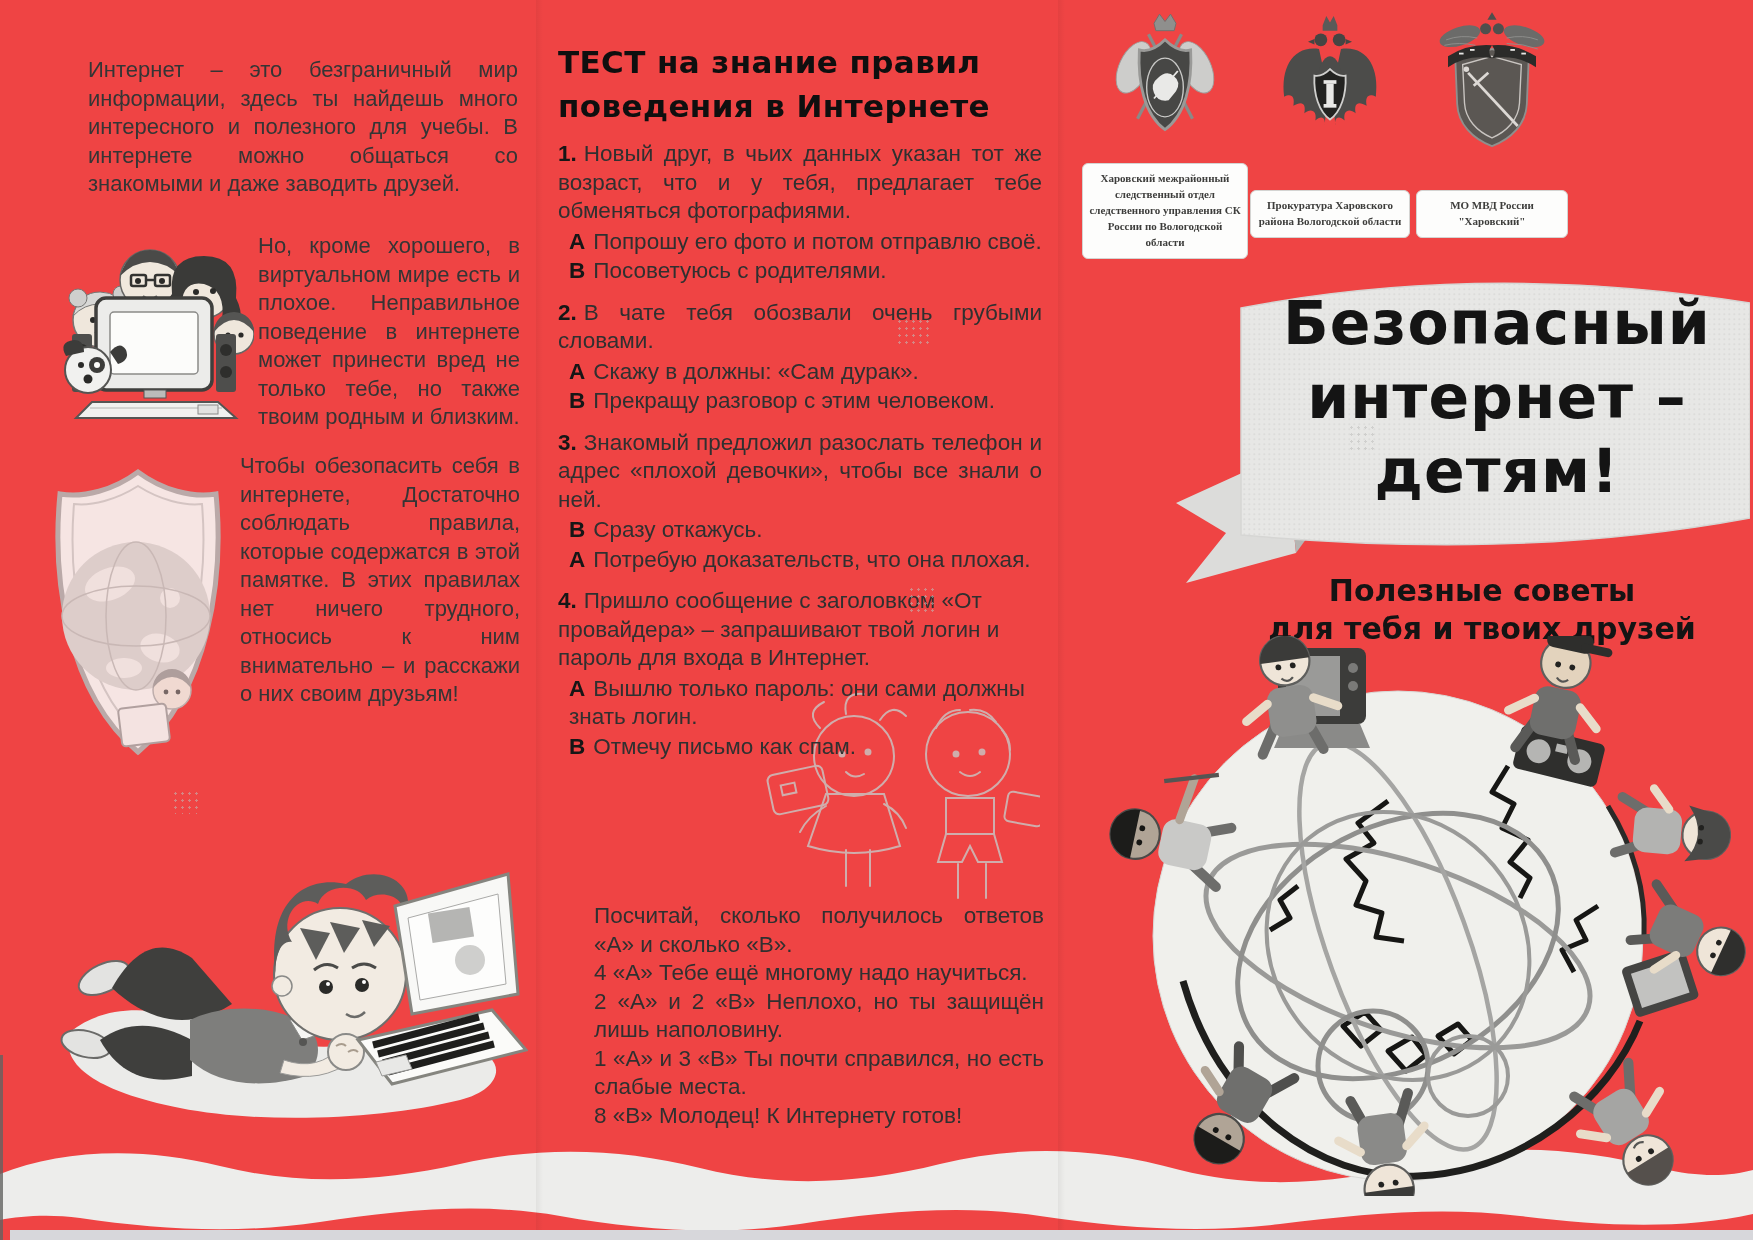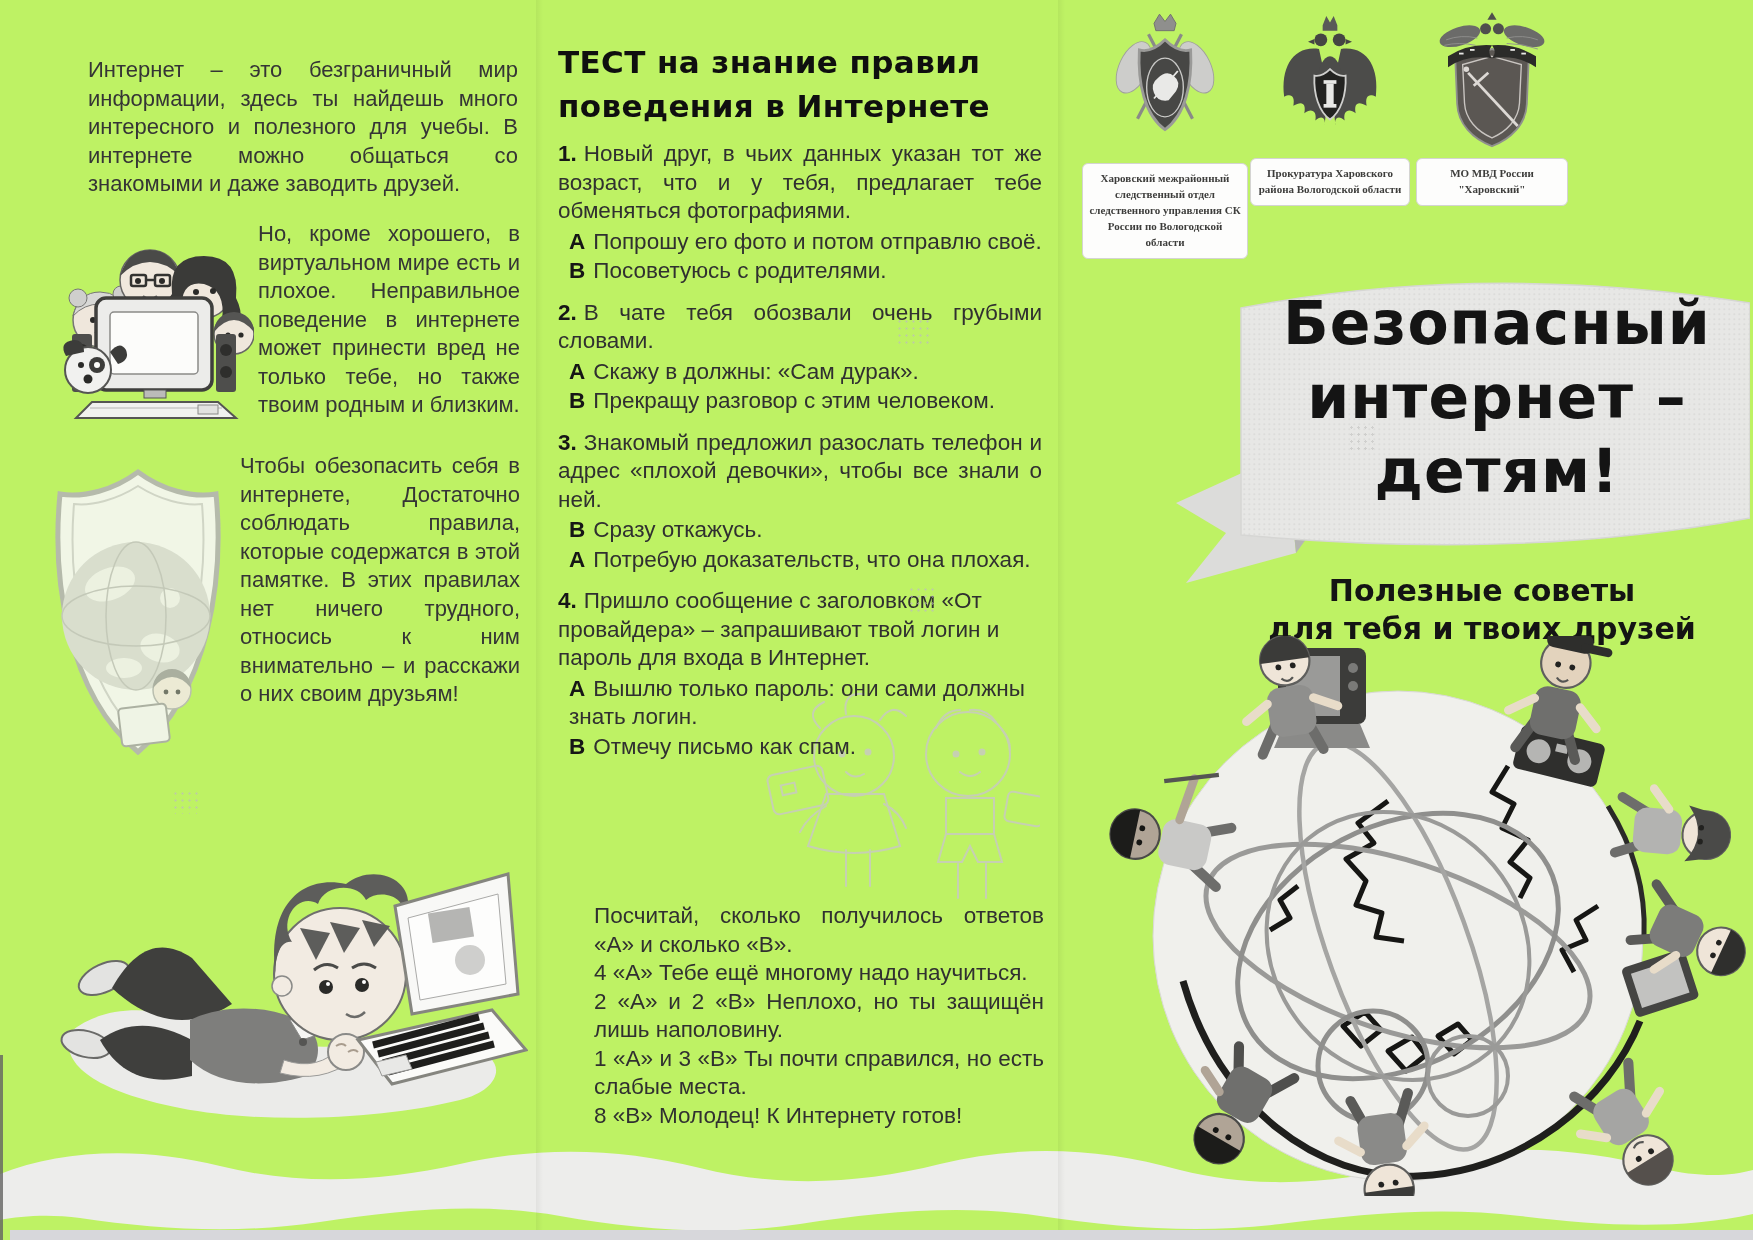--- a/index.html
+++ b/index.html
@@ -1,16 +1,16 @@
 <!DOCTYPE html>
 <html><head>
 <meta charset="utf-8">
 <style>
   html,body{margin:0;padding:0;background:#e9e9e7;}
-  .page{position:relative;width:1753px;height:1240px;background:#bef264;overflow:hidden;
+  .page{position:relative;width:1753px;height:1240px;background:#ef4444;overflow:hidden;
         font-family:"Liberation Sans",sans-serif;color:#2e2e2e;}
   .abs{position:absolute;}
   .para{position:absolute;margin:0;font-size:22px;line-height:28.5px;text-align:justify;color:#353535;}
   
   .test-title{position:absolute;left:558px;top:40px;width:482px;text-align:left;
         font-family:"DejaVu Sans",sans-serif;font-weight:bold;font-size:31px;line-height:44px;
         color:#0f0f0f;letter-spacing:.4px;}
   .questions{position:absolute;left:558px;top:140px;width:484px;font-size:22.5px;line-height:28.5px;color:#303030;}
   .q{text-align:justify;margin:13px 0 2px 0;}
   .q.first{margin-top:0;}
@@ -19,21 +19,21 @@
   .ans{margin:1px 0 1px 11px;text-align:left;}
   .al{font-weight:bold;margin-right:8px;color:#161616;}
   .scoring{position:absolute;left:558px;top:902px;width:486px;font-size:22.5px;line-height:28.5px;color:#303030;}
   .scoring .line{text-align:justify;margin-left:36px;}
   
   .emblem-group{position:absolute;top:6px;}
   .emblem-group svg{display:block;margin:0 auto;}
   .emb-caption{border:1px solid #d4d4d2;border-radius:6px;background:#fdfdfc;margin-top:5px;
         padding:7px 4px;font-family:"Liberation Serif",serif;font-weight:bold;font-size:11px;
         line-height:1.45;text-align:center;color:#3d3d3b;}
-  .emb-caption.short{margin-top:0;}
+  .emb-caption.short{margin-top:32px;}
   .banner-text{position:absolute;left:1262px;top:286px;width:470px;text-align:center;
         font-family:"DejaVu Sans",sans-serif;font-weight:bold;font-size:60px;line-height:74px;
         color:#141414;letter-spacing:1px;}
   .subtitle{position:absolute;left:1208px;top:572px;width:548px;text-align:center;
         font-family:"DejaVu Sans",sans-serif;font-weight:bold;font-size:30px;line-height:38px;color:#141414;}
   .fold{position:absolute;top:0;width:7px;height:1240px;
         background:linear-gradient(90deg,rgba(0,0,0,0.05),rgba(0,0,0,0));}
   .dots{position:absolute;background-image:radial-gradient(#bdbdbb 1.1px,rgba(0,0,0,0) 1.3px);
         background-size:7px 7px;opacity:.55;}
   .bottom-strip{position:absolute;left:10px;top:1230px;width:1743px;height:10px;background:#d7d7db;}
@@ -120,21 +120,21 @@
     <circle cx="45" cy="163" r="8" fill="#3c3c3a"></circle>
     <circle cx="29" cy="163" r="3" fill="#2a2a28"></circle>
       <circle cx="45" cy="163" r="3" fill="#fdfdfb"></circle>
     <circle cx="36" cy="177" r="4.5" fill="#2a2a28"></circle>
     <rect x="92" y="188" width="22" height="8" fill="#bbbbb9" stroke="#555553"></rect>
     <path d="M40,200 h126 l18,16 H24 Z" fill="#f1f1ef" stroke="#555553" stroke-width="2"></path>
     <line x1="38" y1="206" x2="170" y2="206" stroke="#c9c9c7" stroke-width="1.5"></line>
     <rect x="146" y="203" width="20" height="9" fill="#e2e2e0" stroke="#8a8a88"></rect>
   </svg>
 
-  <p class="para" style="left:258px;top:220px;width:262px;">Но, кроме хорошего, в виртуальном мире есть и плохое. Неправильное поведение в интернете может принести вред не только тебе, но также твоим родным и близким.</p>
+  <p class="para" style="left:258px;top:232px;width:262px;">Но, кроме хорошего, в виртуальном мире есть и плохое. Неправильное поведение в интернете может принести вред не только тебе, но также твоим родным и близким.</p>
 
   <svg class="abs" style="left:48px;top:466px;" width="180" height="294" viewBox="0 0 180 294">
     <g opacity="0.9">
       <path d="M90,6 C66,24 36,32 12,28 C4,110 18,226 90,286 C162,226 176,110 168,28 C144,32 114,24 90,6 Z" fill="#f7f7f5" stroke="#b5b5b3" stroke-width="5"></path>
       <path d="M90,20 C68,34 44,40 26,38 C20,110 32,214 90,268 C148,214 160,110 154,38 C136,40 112,34 90,20 Z" fill="none" stroke="#d2d2d0" stroke-width="2"></path>
       <circle cx="88" cy="150" r="74" fill="#dcdcd9"></circle>
       <ellipse cx="62" cy="118" rx="26" ry="16" transform="rotate(-20 62 118)" fill="#f1f1ee"></ellipse>
       <ellipse cx="112" cy="182" rx="20" ry="14" transform="rotate(15 112 182)" fill="#f1f1ee"></ellipse>
       <ellipse cx="76" cy="202" rx="18" ry="10" fill="#f1f1ee"></ellipse>
       <circle cx="122" cy="132" r="10" fill="#f1f1ee"></circle>

